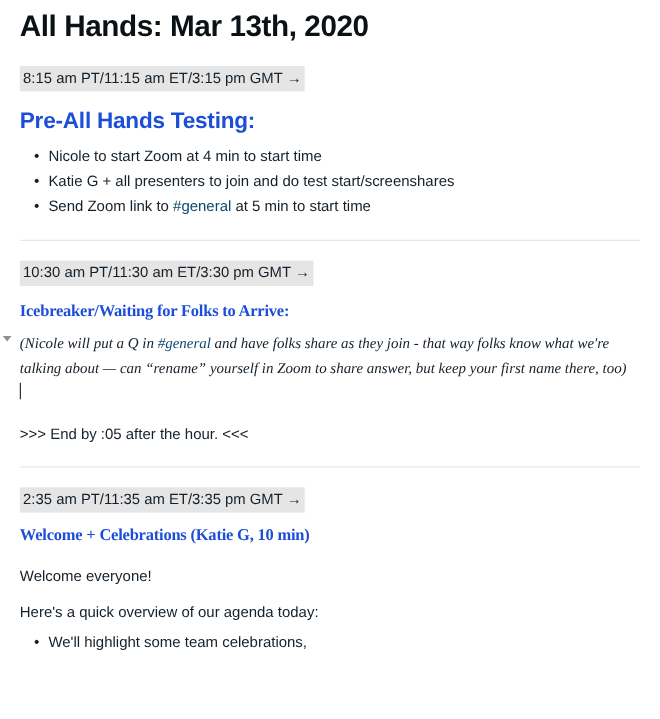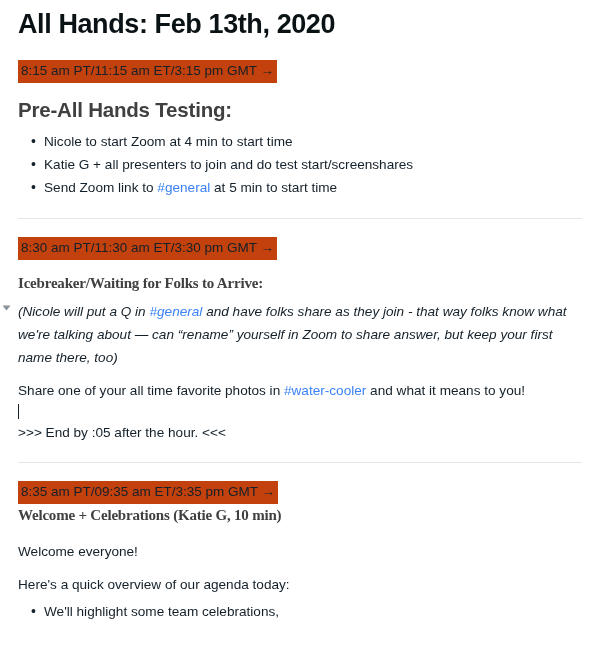--- a/index.html
+++ b/index.html
@@ -27,34 +27,34 @@
     letter-spacing: -0.4px;
     margin: 8px 0 0 0;
     line-height: 1.25;
     color: #0b1215;
   }
   .timestamp-row {
     margin: 18px 0 0 0;
   }
   .timestamp {
     display: inline-block;
-    background: #c2410c;
+    background: #e5e5e5;
     color: #14202a;
     font-size: 13.5px;
     line-height: 1.5;
     padding: 1px 3px 2px 3px;
     white-space: nowrap;
   }
   h2.section {
     font-size: 20.5px;
     font-weight: bold;
     margin: 14px 0 6px 0;
     line-height: 1.3;
     letter-spacing: -0.2px;
-    color: #404040;
+    color: #1d4ed8;
   }
   h2.section.big {
     font-size: 15px;
     font-family: Liberation Serif, serif;
   }
   ul.bullets {
     margin: 4px 0 0 0;
     padding-left: 26px;
     list-style: none;
   }
@@ -68,37 +68,38 @@
     content: "•";
     position: absolute;
     left: -13px;
     top: -1px;
     font-size: 14px;
     color: #14202a;
   }
   .u {
   }
   .link {
-    color: #3b82f6;
+    color: #0c4a6e;
     text-decoration: none;
   }
   hr.rule {
     border: none;
     border-top: 1px solid #e3e6e8;
     margin: 18px 0 0 0;
   }
   .para {
     font-size: 13.6px;
     line-height: 1.7;
     color: #14202a;
     margin: 10px 0 0 0;
   }
   .para.italic {
     font-style: italic;
     margin-top: 6px;
+    font-family: Liberation Serif, serif;
   }
   .caret {
     position: absolute;
     left: 4px;
     top: 296px;
     width: 0;
     height: 0;
     border-left: 5px solid #8a9399;
     border-top: 4px solid transparent;
     border-bottom: 4px solid transparent;
@@ -121,56 +122,55 @@
     position: relative;
   }
 </style>
 </head>
 <body>
 
 <div class="page">
 
   <div class="caret"></div>
 
-  <h1 class="doc-title">All Hands: Feb 13th, 2020</h1>
+  <h1 class="doc-title">All Hands: Mar 13th, 2020</h1>
 
   <div class="section-wrap">
     <div class="timestamp-row">
       <span class="timestamp">8:15 am PT/11:15 am ET/3:15 pm GMT →</span>
     </div>
     <h2 class="section">Pre-All Hands Testing:</h2>
     <ul class="bullets">
       <li><span>Nicole to start Zoom at 4 min to start time</span></li>
       <li>Katie G + all presenters to join and do test start/<span class="u">screenshares</span></li>
       <li>Send Zoom link to <a class="link" href="#">#general</a> at 5 min to start time</li>
     </ul>
   </div>
 
   <hr class="rule">
 
   <div class="section-wrap">
     <div class="timestamp-row">
-      <span class="timestamp">8:30 am PT/11:30 am ET/3:30 pm GMT →</span>
+      <span class="timestamp">10:30 am PT/11:30 am ET/3:30 pm GMT →</span>
     </div>
     <h2 class="section big">Icebreaker/Waiting for Folks to Arrive:</h2>
     <div class="para italic">(Nicole will put a Q in <a class="link" href="#">#general</a> and have folks share as they join - that way folks know what we're talking about — can “rename” yourself in Zoom to share answer, but keep your first name there, too)</div>
-    <div class="para">Share one of your all time favorite photos in <a class="link" href="#">#water-cooler</a> and what it means to you!</div>
     <div class="cursor-line">
         <span class="caret-bar"></span>
       </div>
-    <div class="para" style="margin-top:2px">&gt;&gt;&gt; End by :05 after the hour. &lt;&lt;&lt;</div>
+    <div class="para" style="margin-top:20px">&gt;&gt;&gt; End by :05 after the hour. &lt;&lt;&lt;</div>
   </div>
 
   <hr class="rule">
 
   <div class="section-wrap">
     <div class="timestamp-row">
-      <span class="timestamp">8:35 am PT/09:35 am ET/3:35 pm GMT →</span>
+      <span class="timestamp">2:35 am PT/11:35 am ET/3:35 pm GMT →</span>
     </div>
-    <h2 class="section big" style="margin-top:2px">Welcome + Celebrations (Katie G, 10 min)</h2>
+    <h2 class="section big" style="margin-top:12px">Welcome + Celebrations (Katie G, 10 min)</h2>
     <div class="para" style="margin-top:14px">Welcome everyone!</div>
     <div class="para" style="">Here's a quick overview of our agenda today:</div>
     <ul class="bullets">
       <li><span>We'll highlight some team celebrations,</span></li>
     </ul>
   </div>
 
 </div>
 
 </body></html>

